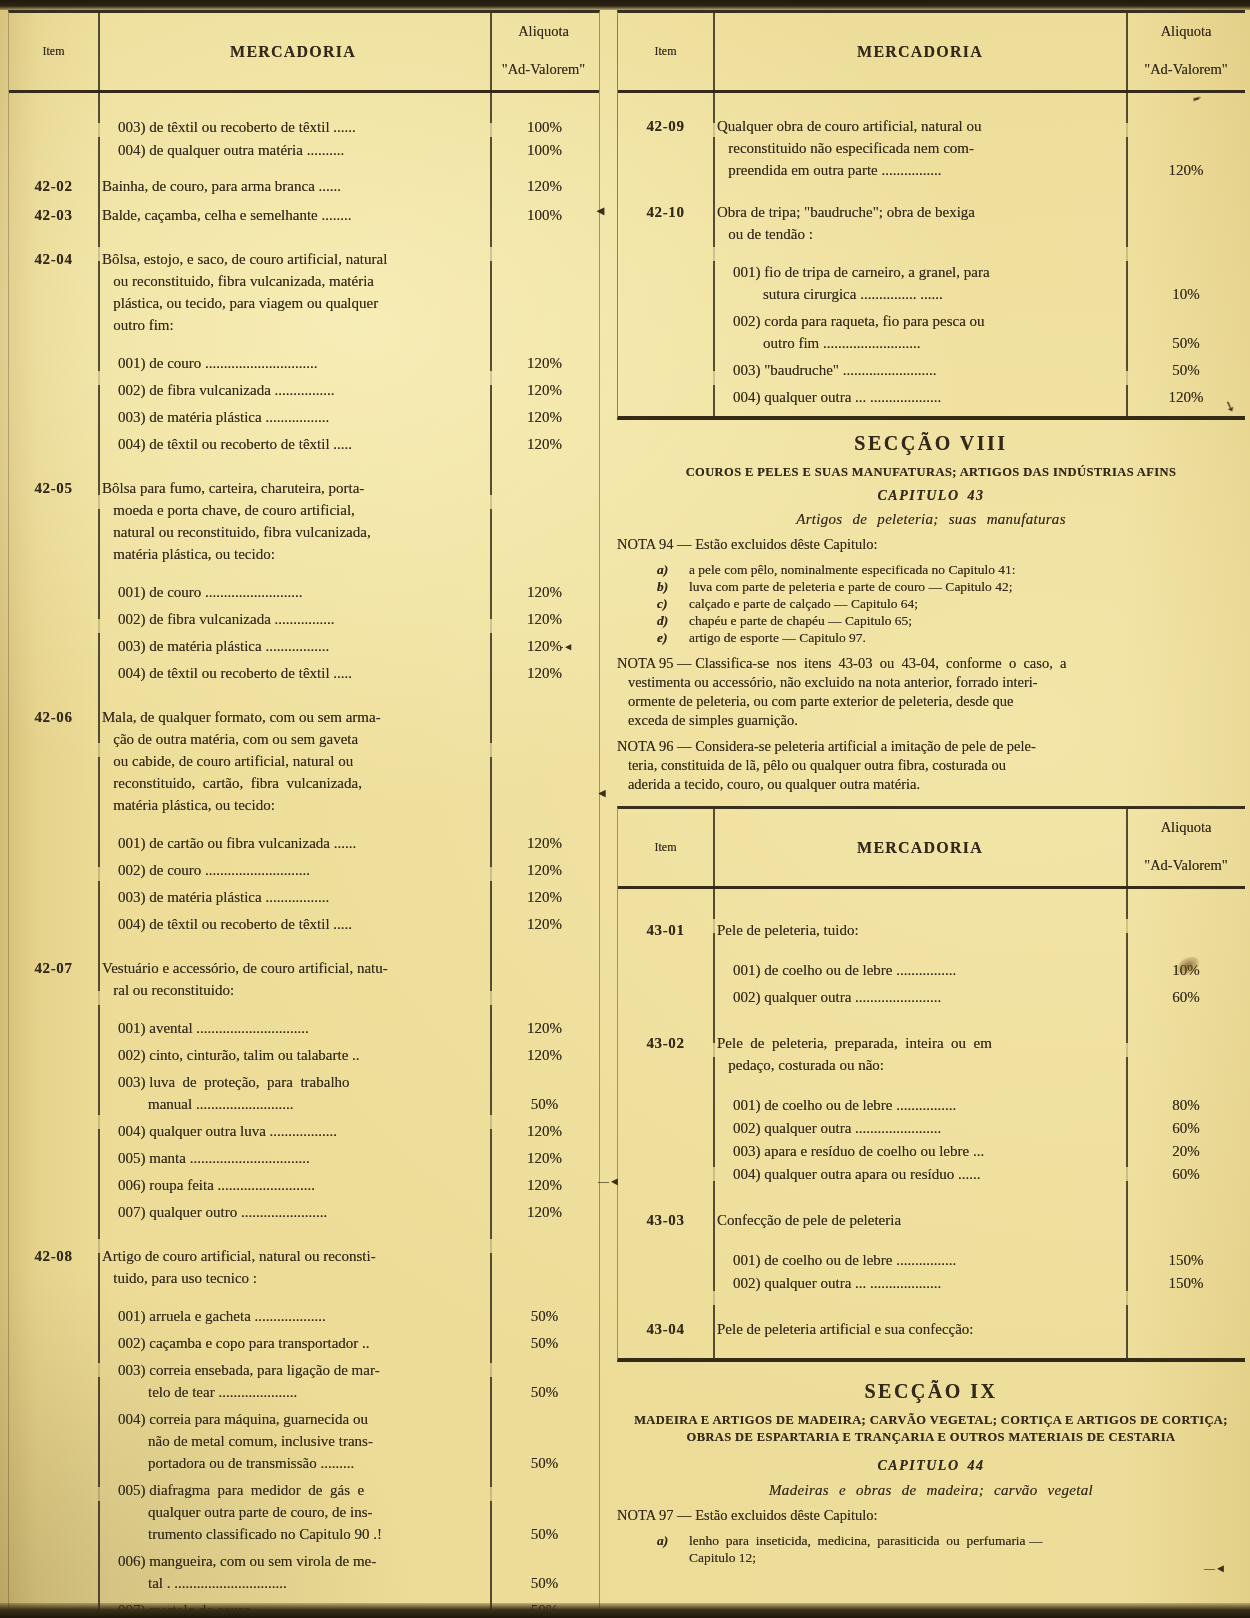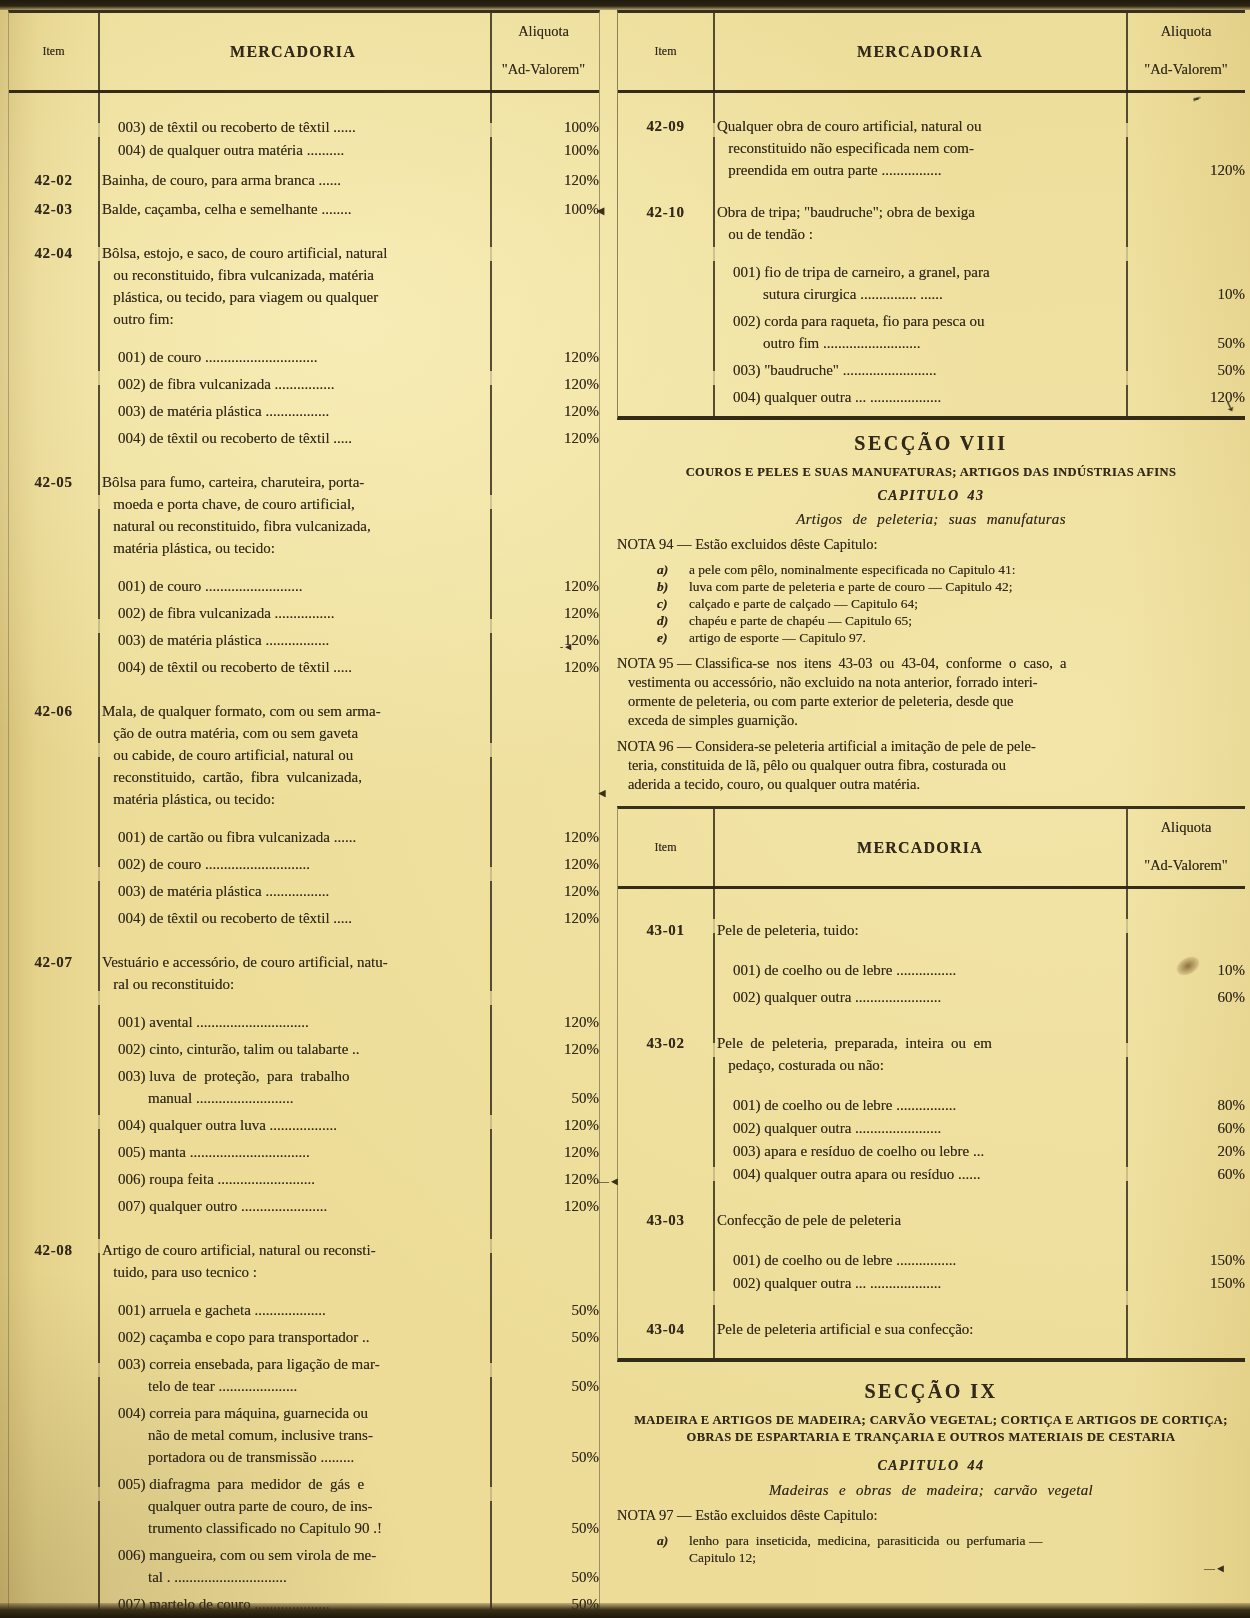--- a/index.html
+++ b/index.html
@@ -41,28 +41,28 @@
     padding:10px 0 12px;text-align:center;font-size:14.5px;}
   .tbody{position:relative;}
   .col-left .tbody{padding-top:18px;}
   .t1 .tbody{padding-top:12px;}
   .t2 .tbody{padding-top:6px;}
 
   
   .row{display:flex;align-items:flex-end;font-size:15px;line-height:22px;}
   .c-item{text-align:center;font-weight:bold;align-self:flex-start;letter-spacing:.6px;}
   .c-desc{flex:1;white-space:pre-wrap;padding:0 0 0 4px;}
-  .c-val{text-align:right;}
+  .c-val{text-align:center;}
   .row.sub .c-desc,.row.subt .c-desc{padding-left:20px;}
   .col-left .c-item{width:89px;}  .col-left .c-val{width:109px;}
   .col-right .c-item{width:95px;} .col-right .c-val{width:118px;}
   .row.head{margin-top:22px;}
   .row.sub{margin-top:5px;}
   .row.subt{margin-top:1px;}
-  .row.entry{margin-top:8px;}
+  .row.entry{margin-top:14px;}
   .row.entry + .row.entry{margin-top:7px;}
   .row.head + .row.sub{margin-top:16px;}
   .t1 .row.entry{margin-top:10px;}
   .t1 .row.head{margin-top:20px;}
   .t2 .row.head{margin-top:24px;}
   .t2 .row.head + .row.sub{margin-top:18px;}
 
   
   .secblock{margin-top:12px;}
   .secao{text-align:center;font-weight:bold;font-size:20px;letter-spacing:2.5px;margin-bottom:9px;}

